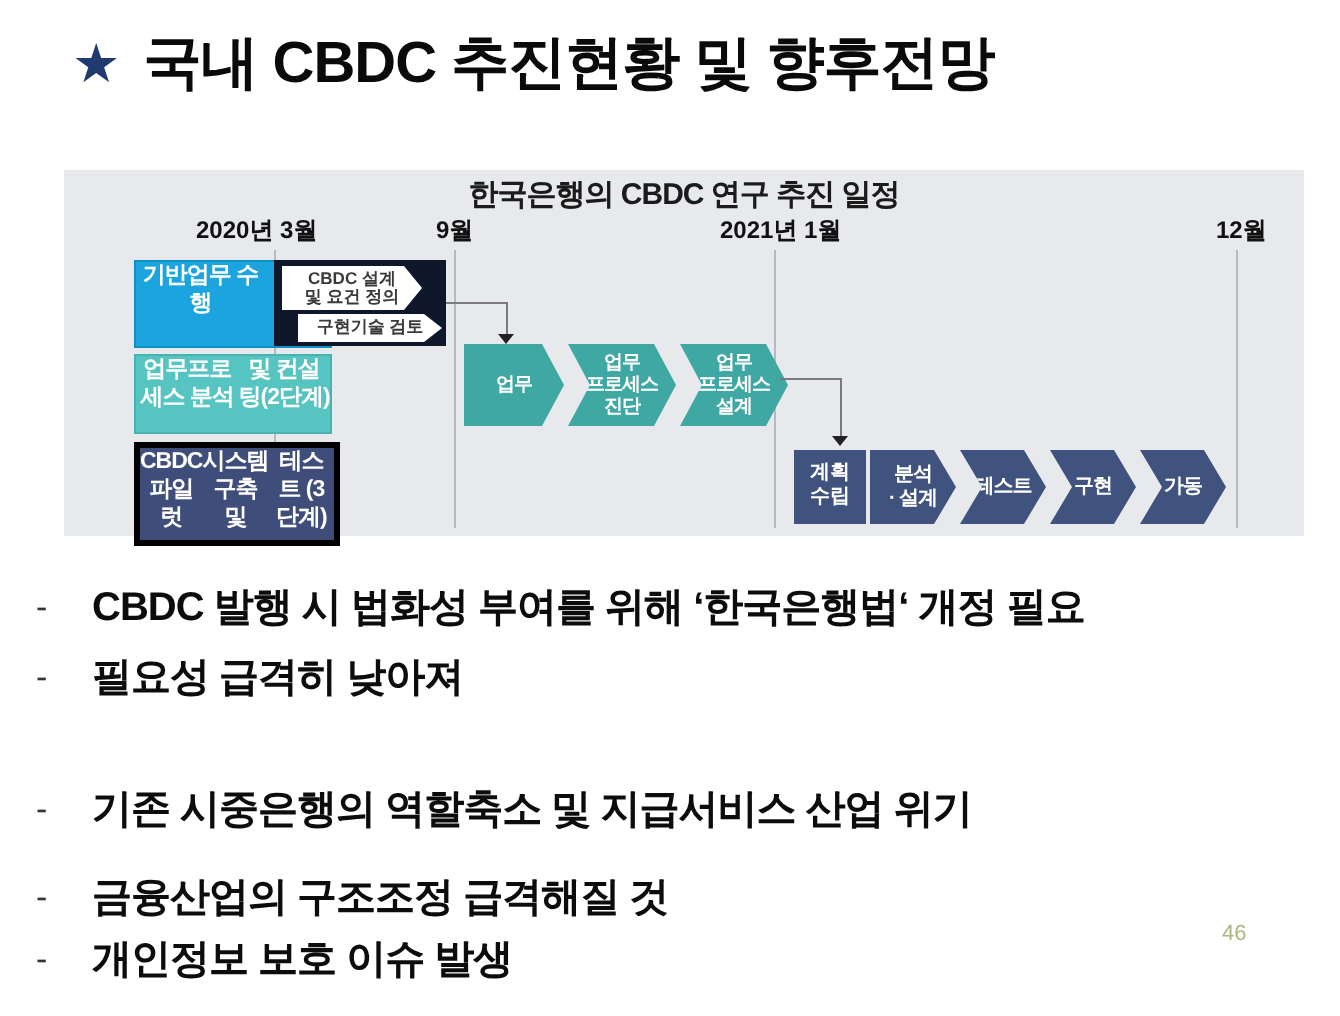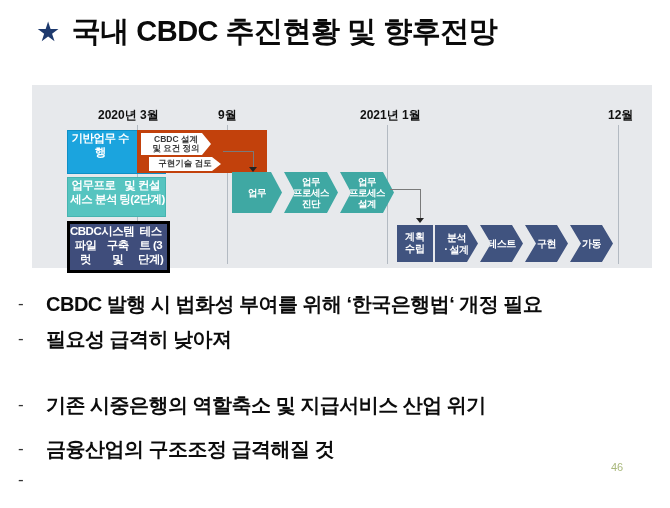--- a/index.html
+++ b/index.html
@@ -30,21 +30,21 @@
   }
   .stage{
     position:absolute;left:3px;width:97px;color:#fff;font-weight:bold;font-size:11.5px;
     display:flex;flex-direction:row;justify-content:center;text-align:center;
     line-height:14px;z-index:2;letter-spacing:-0.5px;margin-left:32px;
   }
   .stage1{top:45px;height:42px;background:#1ba4de;border:1px solid #0e8fc6;}
   .stage2{top:92px;height:38px;background:#56c4c0;border:1px solid #46b4b0;justify-content:flex-end;}
   .stage3{top:136px;height:46px;background:#3f4d7b;border:3px solid #000000;}
   .panel{
-    position:absolute;left:105px;top:45px;width:86px;height:43px;background:#c2410c;z-index:2;padding-left:44px;
+    position:absolute;left:105px;top:45px;width:86px;height:43px;background:#0f172a;z-index:2;
   }
   .white-arrow{
     position:absolute;background:#ffffff;color:#3a3a3a;font-weight:bold;font-size:8.5px;
     display:flex;flex-direction:column;justify-content:center;text-align:center;line-height:9.5px;
     clip-path:polygon(0 0,calc(100% - 9px) 0,100% 50%,calc(100% - 9px) 100%,0 100%);
   }
   .wa1{left:4px;top:3px;width:70px;height:22px;}
   .wa2{left:12px;top:27px;width:72px;height:14px;}
   .chev-row2{position:absolute;left:200px;top:87px;height:41px;display:flex;gap:2px;z-index:2;}
   .chev-row3{position:absolute;left:365px;top:140px;height:37px;display:flex;gap:2px;z-index:2;}
@@ -76,20 +76,21 @@
 </style>
 </head>
 <body>
 
 <div class="slide-title">
   <span class="star">★</span>
   <span>국내 CBDC 추진현황 및 향후전망</span>
 </div>
 
 <div class="diagram">
+  <div class="d-title">한국은행의 CBDC 연구 추진 일정</div>
 
   <div class="t-label" style="left:66px;">2020년 3월</div>
   <div class="t-label" style="left:186px;">9월</div>
   <div class="t-label" style="left:328px;">2021년 1월</div>
   <div class="t-label" style="left:576px;">12월</div>
 
   <div class="gridline" style="left:105px;"></div>
   <div class="gridline" style="left:195px;"></div>
   <div class="gridline" style="left:355px;"></div>
   <div class="gridline" style="left:586px;"></div>
@@ -184,15 +185,18 @@
     </div>
 </div>
 <div class="bullet" style="top:436px;">
   <span class="dash">-</span>
   <div>
       <div>금융산업의 구조조정 급격해질 것</div>
     </div>
 </div>
 <div class="bullet" style="top:467px;">
   <span class="dash">-</span>
+  <div>
+      <div>개인정보 보호 이슈 발생</div>
+    </div>
 </div>
 
 <div class="page-number">46</div>
 
 </body></html>

